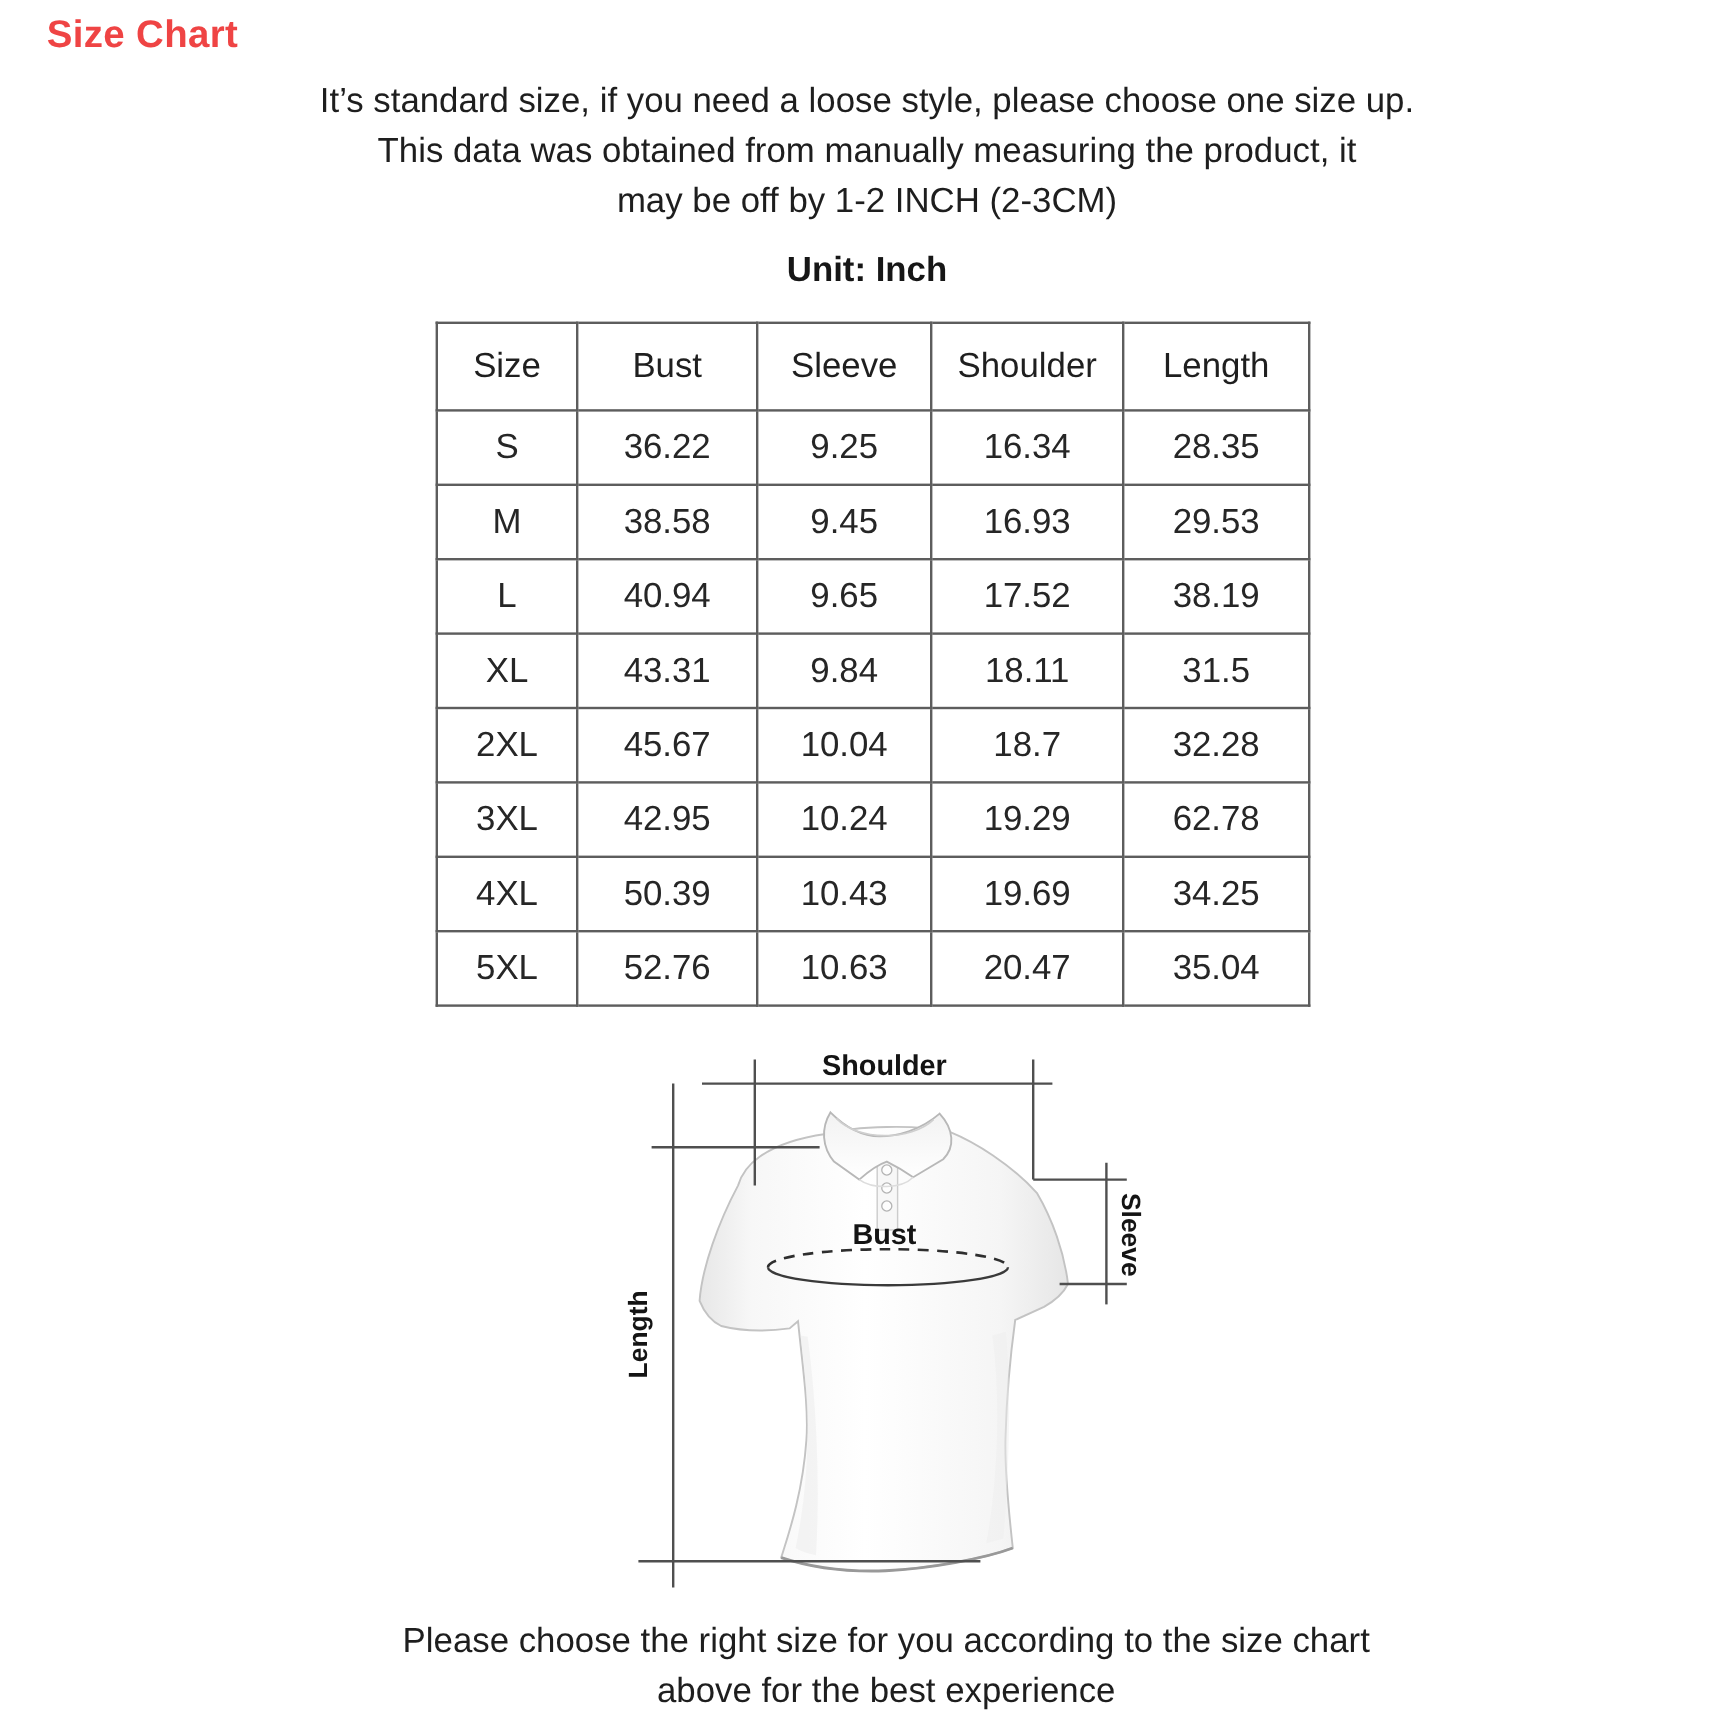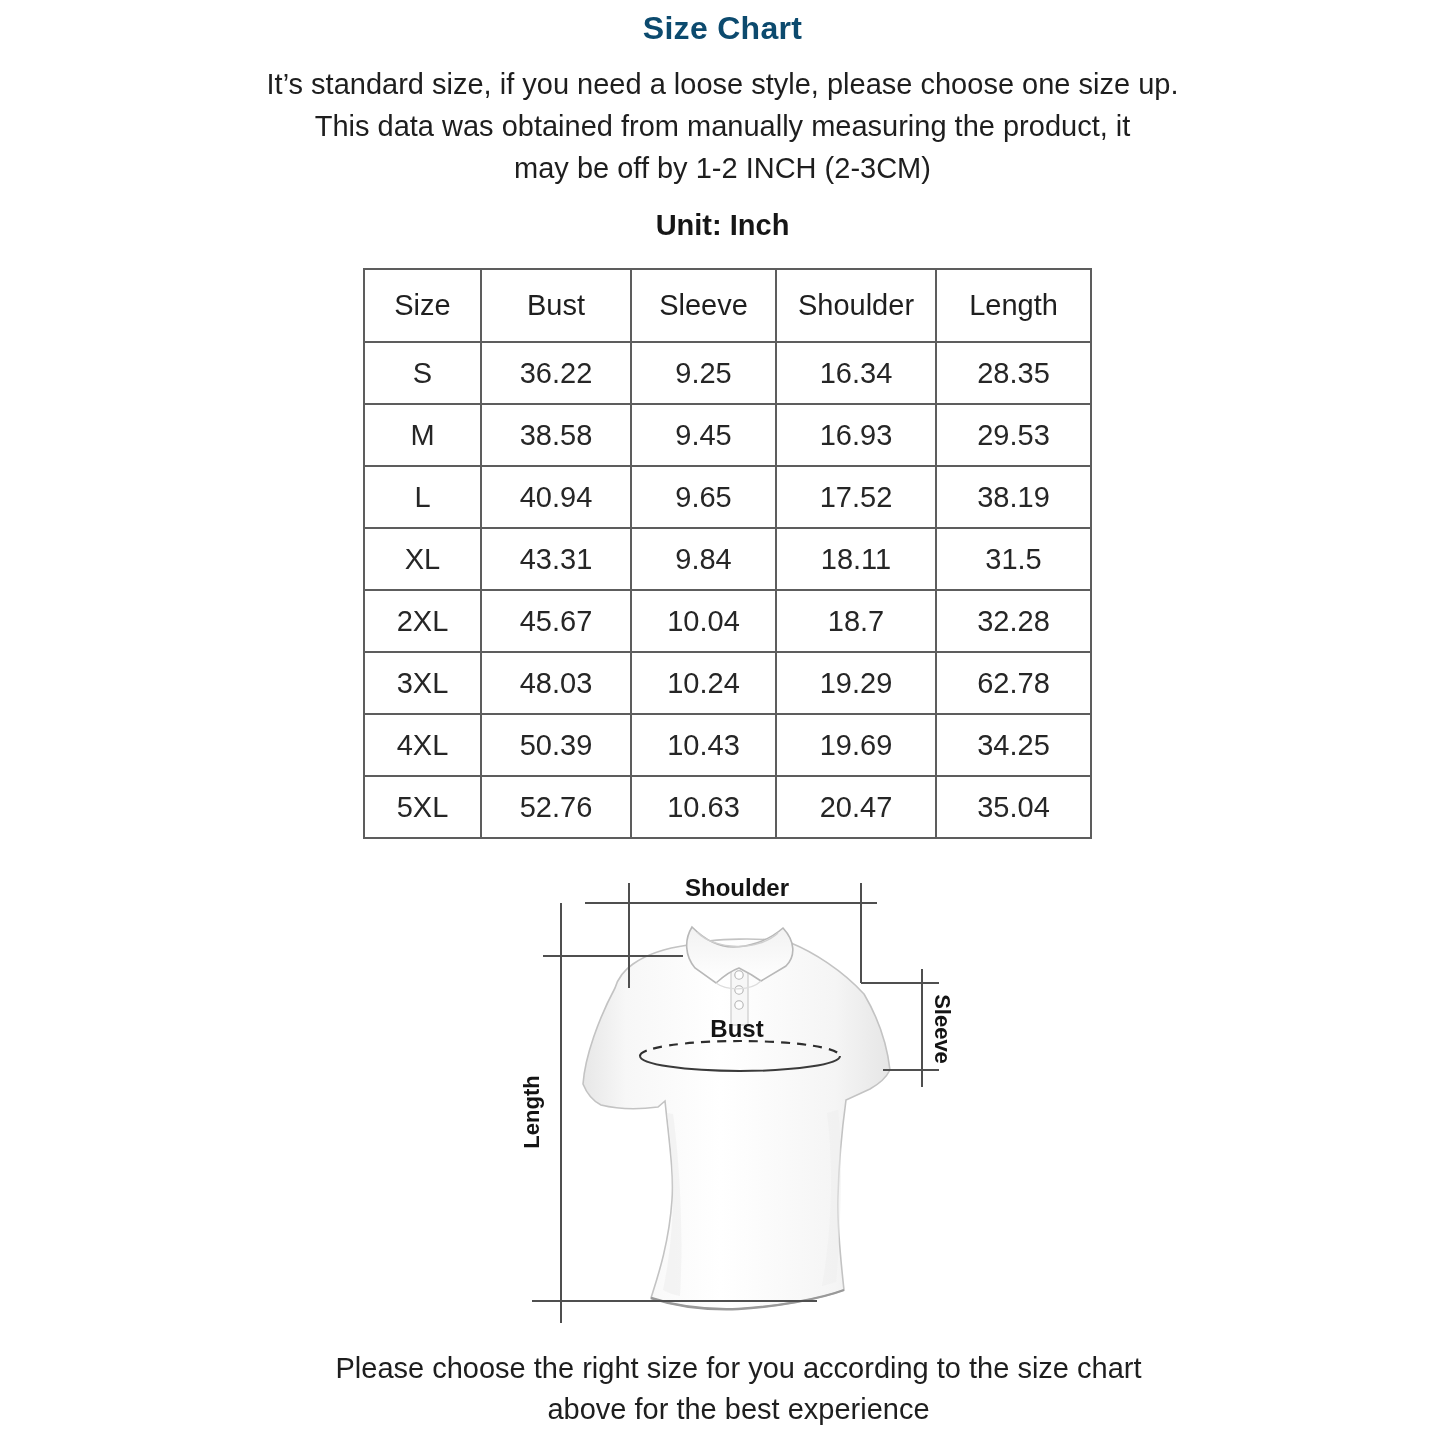--- a/index.html
+++ b/index.html
@@ -7,23 +7,24 @@
   .page {
     position:relative;
     width:1445px; height:1445px;
     background:#ffffff;
     font-family:"Liberation Sans", sans-serif;
     color:#1b1b1b;
     overflow:hidden;
   }
   .title {
     position:absolute; top:10px; left:0; width:100%;
-    text-align:center;
+    text-align:left;
     font-size:32px; font-weight:bold; letter-spacing:0.3px;
-    color:#0c4a6e;
+    color:#ef4444;
+    padding-left:39px;
   }
   .subtitle {
     position:absolute; top:63px; left:0; width:100%;
     text-align:center;
     font-size:29px; line-height:42px; font-weight:400;
     color:#1e1e1e;
   }
   .unit {
     position:absolute; top:209px; left:0; width:100%;
     text-align:center;
@@ -120,21 +121,21 @@
       </tr>
       <tr>
         <td>2XL</td>
         <td>45.67</td>
         <td>10.04</td>
         <td>18.7</td>
         <td>32.28</td>
       </tr>
       <tr>
         <td>3XL</td>
-        <td>48.03</td>
+        <td>42.95</td>
         <td>10.24</td>
         <td>19.29</td>
         <td>62.78</td>
       </tr>
       <tr>
         <td>4XL</td>
         <td>50.39</td>
         <td>10.43</td>
         <td>19.69</td>
         <td>34.25</td>

